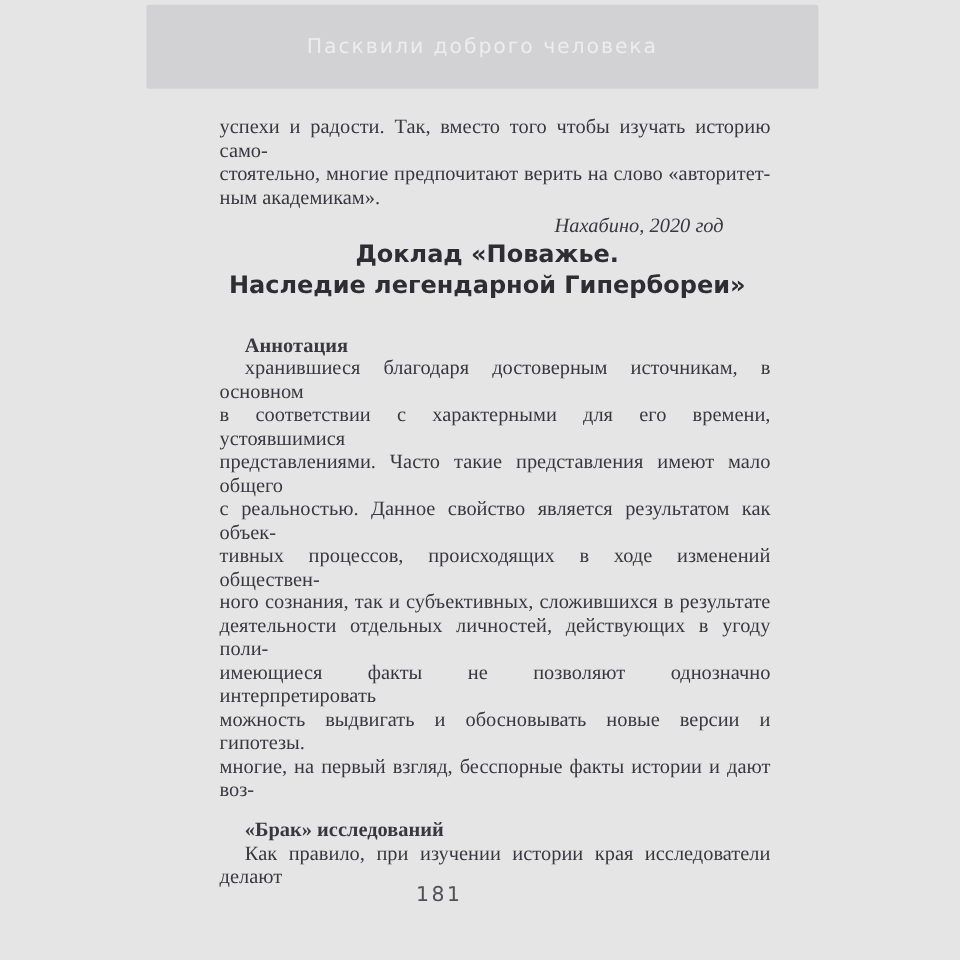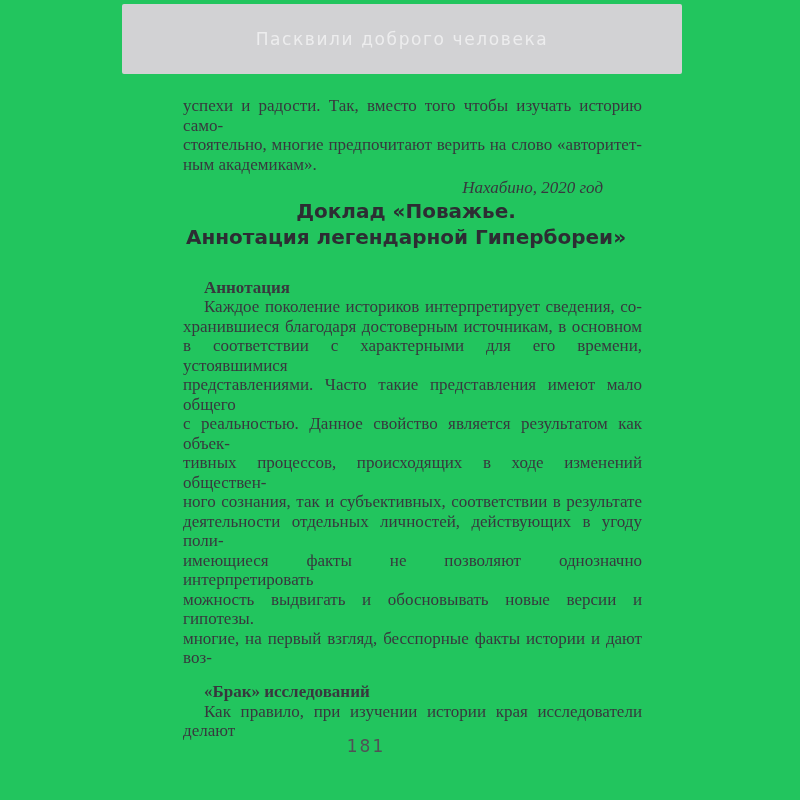--- a/index.html
+++ b/index.html
@@ -1,20 +1,20 @@
 <!DOCTYPE html>
 <html><head>
 <meta charset="utf-8">
 <style>
   html, body { margin: 0; padding: 0; background: #ffffff; }
   .page {
     position: relative;
     width: 800px;
     height: 800px;
-    background: #22c55e;
+    background: #e5e5e5;
     overflow: hidden;
     font-family: "Liberation Serif", "DejaVu Serif", serif;
   }
   .banner {
     position: absolute;
     left: 122px;
     top: 4px;
     width: 560px;
     height: 70px;
     border-radius: 2px;
@@ -86,33 +86,32 @@
     <div class="para justified">
         <div class="line">успехи и радости. Так, вместо того чтобы изучать историю само-</div>
         <div class="line">стоятельно, многие предпочитают верить на слово «авторитет-</div>
         <div class="line">ным академикам».</div>
       </div>
 
     <div class="dateline">Нахабино, 2020 год</div>
 
     <div class="report-title" style="color: rgb(45, 45, 51);">
         <div class="line">Доклад «Поважье.</div>
-        <div class="line">Аннотация легендарной Гипербореи»</div>
+        <div class="line">Наследие легендарной Гипербореи»</div>
       </div>
 
     <div class="section-heading heading-annotation">Аннотация</div>
 
     <div class="para justified indent-first">
-        <div class="line">Каждое поколение историков интерпретирует сведения, со-</div>
         <div class="line">хранившиеся благодаря достоверным источникам, в основном</div>
         <div class="line">в соответствии с характерными для его времени, устоявшимися</div>
         <div class="line">представлениями. Часто такие представления имеют мало общего</div>
         <div class="line">с реальностью. Данное свойство является результатом как объек-</div>
         <div class="line">тивных процессов, происходящих в ходе изменений обществен-</div>
-        <div class="line">ного сознания, так и субъективных, соответствии в результате</div>
+        <div class="line">ного сознания, так и субъективных, сложившихся в результате</div>
         <div class="line">деятельности отдельных личностей, действующих в угоду поли-</div>
         <div class="line">имеющиеся факты не позволяют однозначно интерпретировать</div>
         <div class="line">можность выдвигать и обосновывать новые версии и гипотезы.</div>
         <div class="line">многие, на первый взгляд, бесспорные факты истории и дают воз-</div>
       </div>
 
     <div class="section-heading heading-brak">«Брак» исследований</div>
 
     <div class="para justified indent-first justify-all">
         <div class="line">Как правило, при изучении истории края исследователи делают</div>

